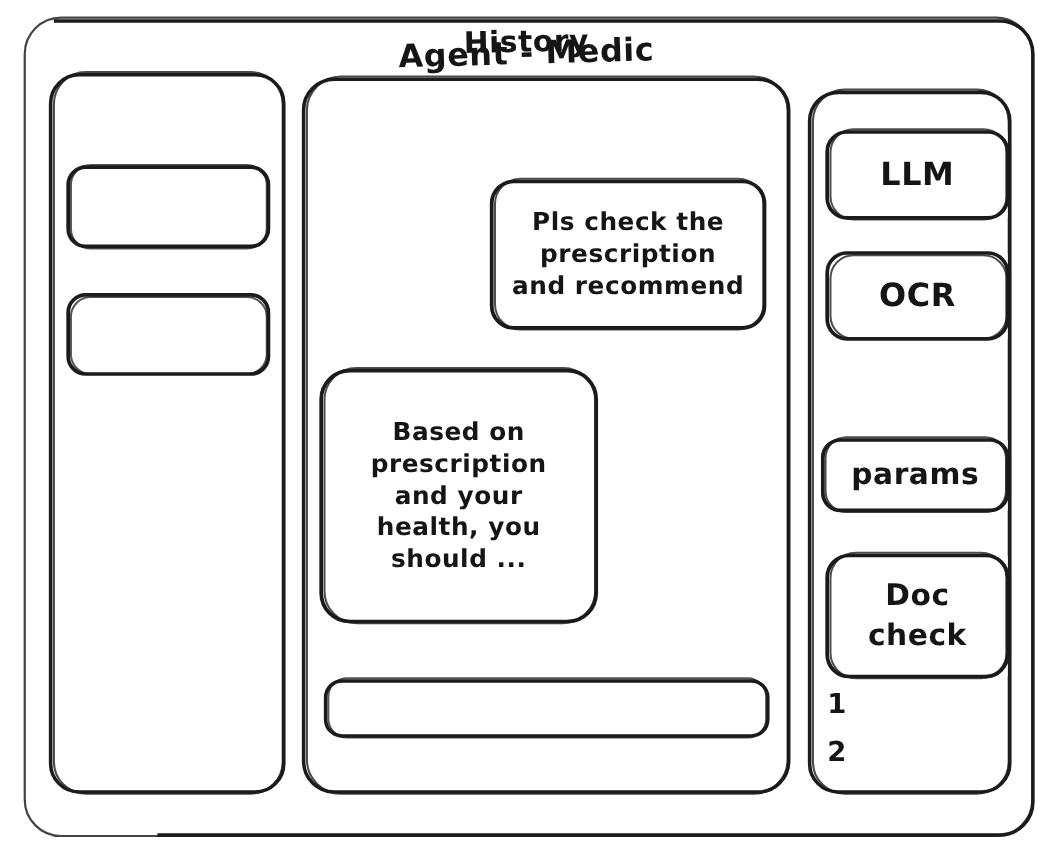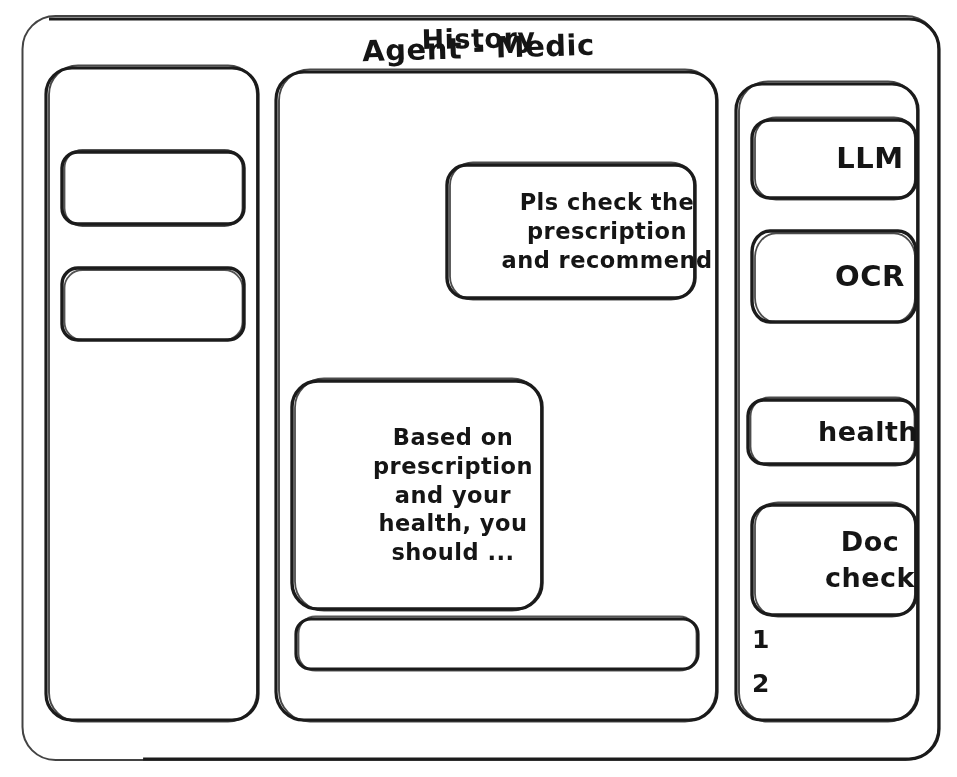--- a/index.html
+++ b/index.html
@@ -37,21 +37,20 @@
     vector-effect: non-scaling-stroke;
   }
 
   .sk-content {
     position: relative;
     width: 100%;
     height: 100%;
     display: flex;
     align-items: center;
     justify-content: center;
-    padding-left: 36px;
   }
 
   
   .hand {
     font-family: "DejaVu Sans", sans-serif;
     font-weight: 600;
     letter-spacing: 0.5px;
     color: #151515;
     white-space: pre-line;
     text-align: center;
@@ -73,27 +72,27 @@
 
   #chat-panel { left: 276px; top: 72px; width: 441px; height: 648px; }
   #chat-title {
     position: absolute;
     top: 30px; left: 0; width: 100%;
     font-size: 29px;
     transform: rotate(-1.6deg);
   }
   #user-bubble  { left: 447px; top: 165px; width: 248px; height: 133px; }
   #user-bubble .hand  { font-size: 22.5px; }
-  #agent-bubble { left: 292px; top: 337px; width: 250px; height: 228px; margin-top: 44px; }
+  #agent-bubble { left: 292px; top: 337px; width: 250px; height: 228px; }
   #agent-bubble .hand { font-size: 22.5px; }
   #message-input { left: 296px; top: 619px; width: 402px; height: 50px; }
 
   #tools-panel { left: 736px; top: 84px; width: 182px; height: 636px; }
   #tool-llm     { left: 752px; top: 120px; width: 164px; height: 78px; }
-  #tool-ocr     { left: 752px; top: 230px; width: 164px; height: 93px; }
+  #tool-ocr     { left: 752px; top: 230px; width: 164px; height: 78px; }
   #tool-params  { left: 748px; top: 400px; width: 168px; height: 64px; }
   #tool-docsource { left: 752px; top: 505px; width: 164px; height: 110px; }
   #tool-llm .hand, #tool-ocr .hand { font-size: 29px; }
   #tool-params .hand { font-size: 27px; }
   #tool-docsource .hand { font-size: 27px; line-height: 1.35; }
 
   #doc-list { position: absolute; left: 752px; top: 618px; width: 120px; }
   #doc-list .doc-num {
     font-size: 25px;
     font-weight: 600;
@@ -211,21 +210,21 @@
     <span class="hand">OCR</span>
   </div>
 </div>
 
 <div class="sk" id="tool-params">
   <svg class="sk-border" viewBox="0 0 180 76" preserveAspectRatio="none">
     <rect x="6" y="6" width="168" height="64" rx="16" ry="16" stroke-width="3.4"></rect>
     <rect x="8.5" y="3.5" width="164" height="68" rx="19" ry="19" stroke-width="1.8" opacity="0.78"></rect>
   </svg>
   <div class="sk-content">
-    <span class="hand">health</span>
+    <span class="hand">params</span>
   </div>
 </div>
 
 <div class="sk" id="tool-docsource">
   <svg class="sk-border" viewBox="0 0 176 122" preserveAspectRatio="none">
     <rect x="6" y="6" width="164" height="110" rx="20" ry="20" stroke-width="3.4"></rect>
     <rect x="9" y="3.5" width="160" height="114" rx="23" ry="23" stroke-width="1.8" opacity="0.78"></rect>
   </svg>
   <div class="sk-content">
     <span class="hand">Doc

